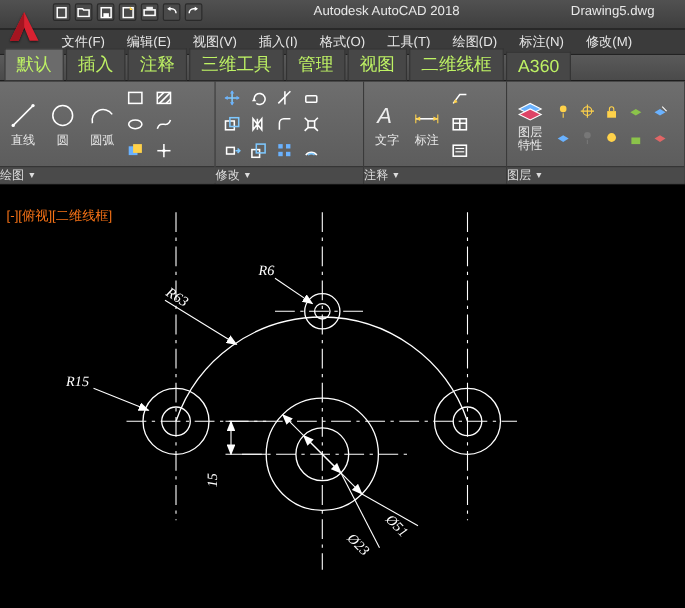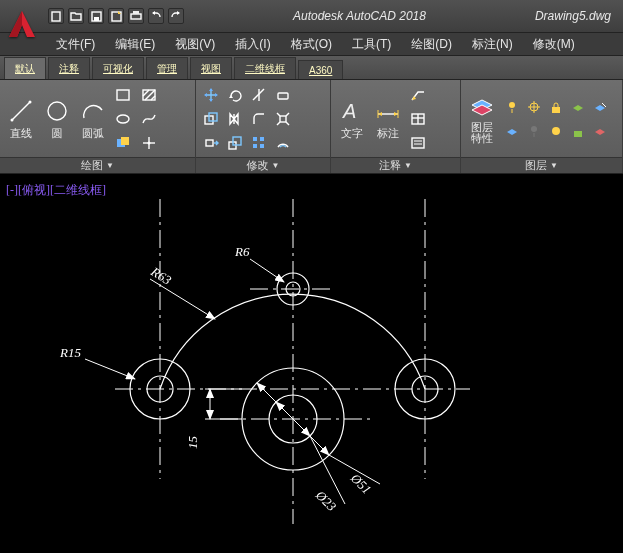--- a/index.html
+++ b/index.html
@@ -1,42 +1,42 @@
 <!DOCTYPE html>
 <html><head>
 <meta charset="utf-8">
 <style>
 * { margin: 0; padding: 0; box-sizing: border-box; font-family: "Microsoft YaHei", Arial, sans-serif; }
 body { width: 623px; height: 553px; background: #000; overflow: hidden; }
-.titlebar { height: 26px; background: linear-gradient(#515151,#3e3e3e); display: flex; align-items: center; padding: 16px 4px; gap: 2px; font-style: italic; }
+.titlebar { height: 26px; background: linear-gradient(#515151,#3e3e3e); display: flex; padding: 3px 4px; gap: 2px; }
 .app-logo { width: 40px; height: 40px; position: absolute; top: 4px; left: 2px; z-index: 10; display:flex; align-items:center; justify-content:center; }
 .app-logo svg { filter: drop-shadow(0 1px 1px rgba(0,0,0,.6)); }
 .qat { display:flex; gap:4px; margin-left:44px; }
 .qat .ico { width:16px; height:16px; display:flex; align-items:center; justify-content:center; color:#ddd; background:#4a4a4a; border:1px solid #2a2a2a; border-radius:2px; font-size:11px; }
 .title-text { flex:1; text-align:center; color:#e8e8e8; font-size:12px; }
-.filename { color:#e8e8e8; font-size:12px; margin-right:8px; }
+.filename { color:#e8e8e8; font-size:12px; margin-right:24px; }
 .menubar { height:24px; background:#3b3b3b; border-top:1px solid #222; border-bottom:1px solid #222; display:flex; align-items:center; padding-left:46px; }
 .menubar .menu-item { color:#e6e6e6; font-size:12px; padding:0 10px; height:100%; display:flex; align-items:center; cursor:default; }
 .tabbar { height:24px; background:linear-gradient(#5a5a5a,#4a4a4a); border-bottom:1px solid #222; display:flex; align-items:flex-end; padding-left:4px; }
-.tab { color:#fef9c3; font-size:10px; padding:4px 10px 3px; margin-right:2px; border:1px solid #333; border-bottom:none; background:#474747; cursor:default;text-decoration:underline; }
+.tab { color:#bef264; font-size:16px; padding:4px 10px 3px; margin-right:2px; border:1px solid #333; border-bottom:none; background:#474747; cursor:default; }
 .tab.active { background:#6b6b6b; }
 .ribbon { height:94px; background:linear-gradient(#6e6e6e,#595959); display:flex; border-bottom:1px solid #222; }
 .panel { border-right:1px solid #3a3a3a; display:flex; flex-direction:column; }
 .panel-body { flex:1; display:flex; align-items:center; padding:2px 4px; gap:2px; }
-.panel-title { height:16px; background:#4a4a4a; color:#ddd; font-size:11px; display:flex; align-items:center; justify-content:center; border-top:1px solid #333; gap:3px;}
+.panel-title { height:16px; background:#4a4a4a; color:#ddd; font-size:11px; display:flex; align-items:center; justify-content:flex-start; border-top:1px solid #333; gap:3px;}
 .panel-title .chev { font-size:8px; }
 .big-btn { display:flex; flex-direction:column; align-items:center; justify-content:center; gap:1px; padding:2px 3px; cursor:default; }
 .big-btn .ic { width:28px; height:28px; display:flex; align-items:center; justify-content:center; }
 .big-btn .lbl { color:#eaeaea; font-size:11px; white-space:nowrap; }
 .small-grid { display:grid; grid-template-columns:repeat(3,22px); grid-auto-rows:22px; gap:2px; }
 .small-grid.g4 { grid-template-columns:repeat(4,22px); }
 .small-grid.g2 { grid-template-columns:repeat(2,24px); }
 .sbtn { width:22px; height:22px; display:flex; align-items:center; justify-content:center; cursor:default; }
 .canvas-area { position:relative; width:623px; height:385px; background:#000; }
-.view-label { position:absolute; top:8px; left:6px; color:#8b5cf6; font-size:12px; font-family:Liberation Serif, serif; }
+.view-label { position:absolute; top:20px; left:6px; color:#f97316; font-size:12px; font-family:Liberation Sans, sans-serif; }
 svg.drawing { position:absolute; inset:0; }
 .drawing line.center { stroke:#fff; stroke-width:1; stroke-dasharray:18 5 3 5; }
 .drawing circle, .drawing path.arc { stroke:#fff; stroke-width:1.2; fill:none; }
 .drawing .dimtext { fill:#fff; font-size:13px; font-style:italic; font-family:"Times New Roman",serif; }
 .drawing .dimline { stroke:#fff; stroke-width:1; }
 .drawing .arrow { fill:#fff; }
 
 
 .ic svg, .sbtn svg { overflow:visible; }
 .stroke-w { stroke:#fff; stroke-width:1.4; fill:none; }
@@ -109,22 +109,23 @@
   <div class="menu-item">插入(I)</div>
   <div class="menu-item">格式(O)</div>
   <div class="menu-item">工具(T)</div>
   <div class="menu-item">绘图(D)</div>
   <div class="menu-item">标注(N)</div>
   <div class="menu-item">修改(M)</div>
 </div>
 
 <div class="tabbar">
   <div class="tab active">默认</div>
+  <div class="tab">插入</div>
   <div class="tab">注释</div>
-  <div class="tab">可视化</div>
+  <div class="tab">三维工具</div>
   <div class="tab">管理</div>
   <div class="tab">视图</div>
   <div class="tab">二维线框</div>
   <div class="tab">A360</div>
 </div>
 
 <div class="ribbon">
 
   <div class="panel" style="width:196px">
     <div class="panel-body">

